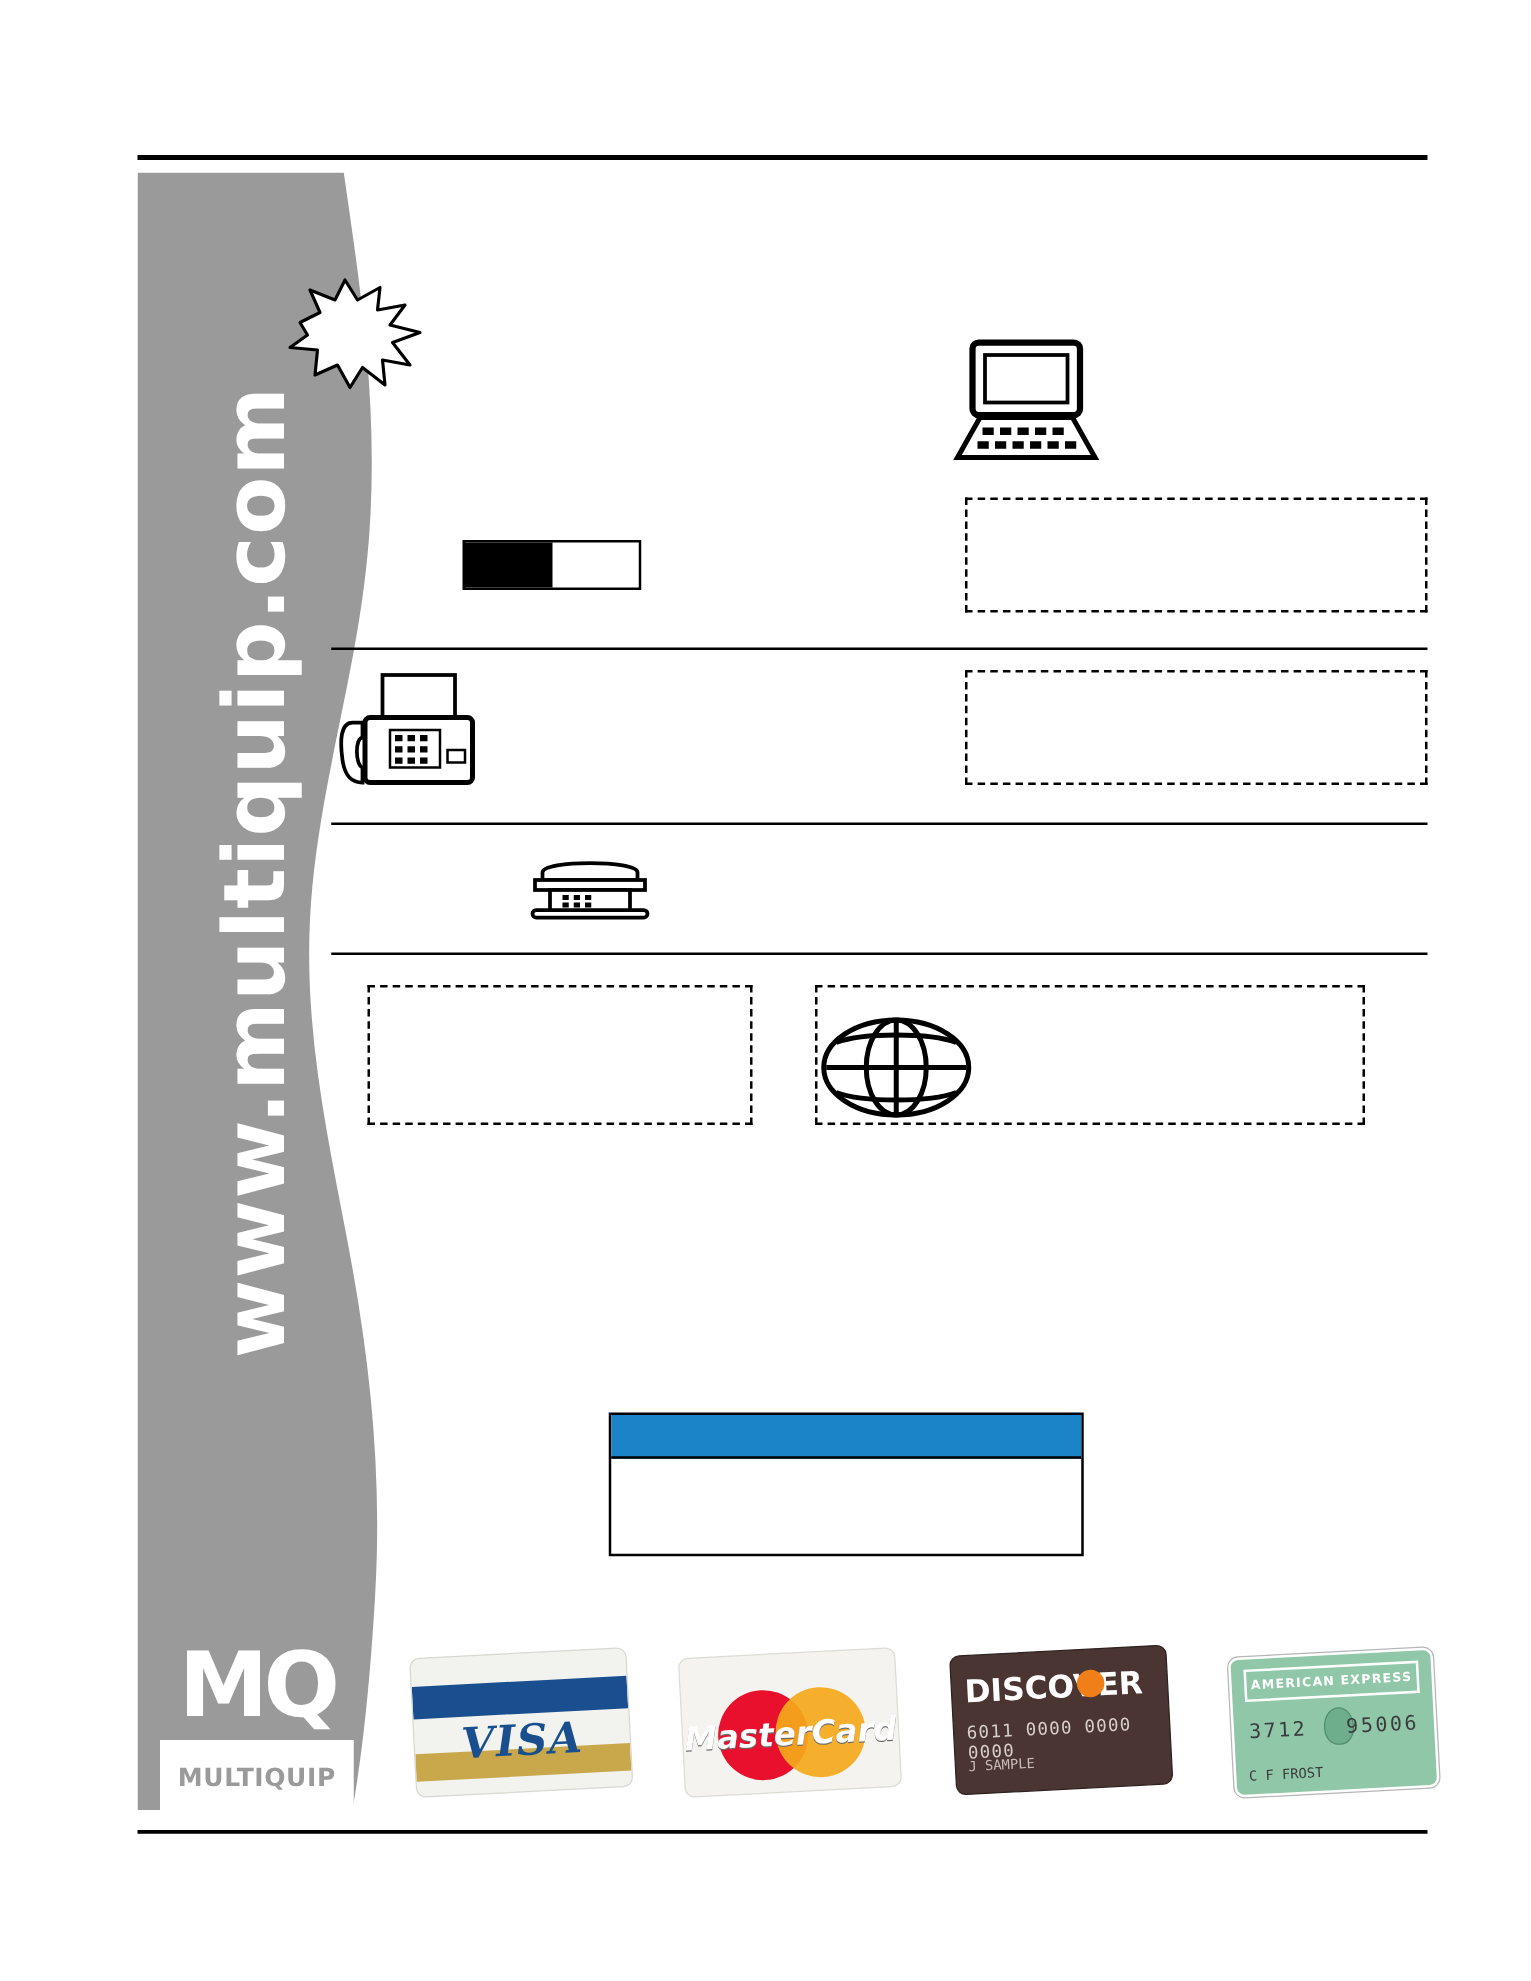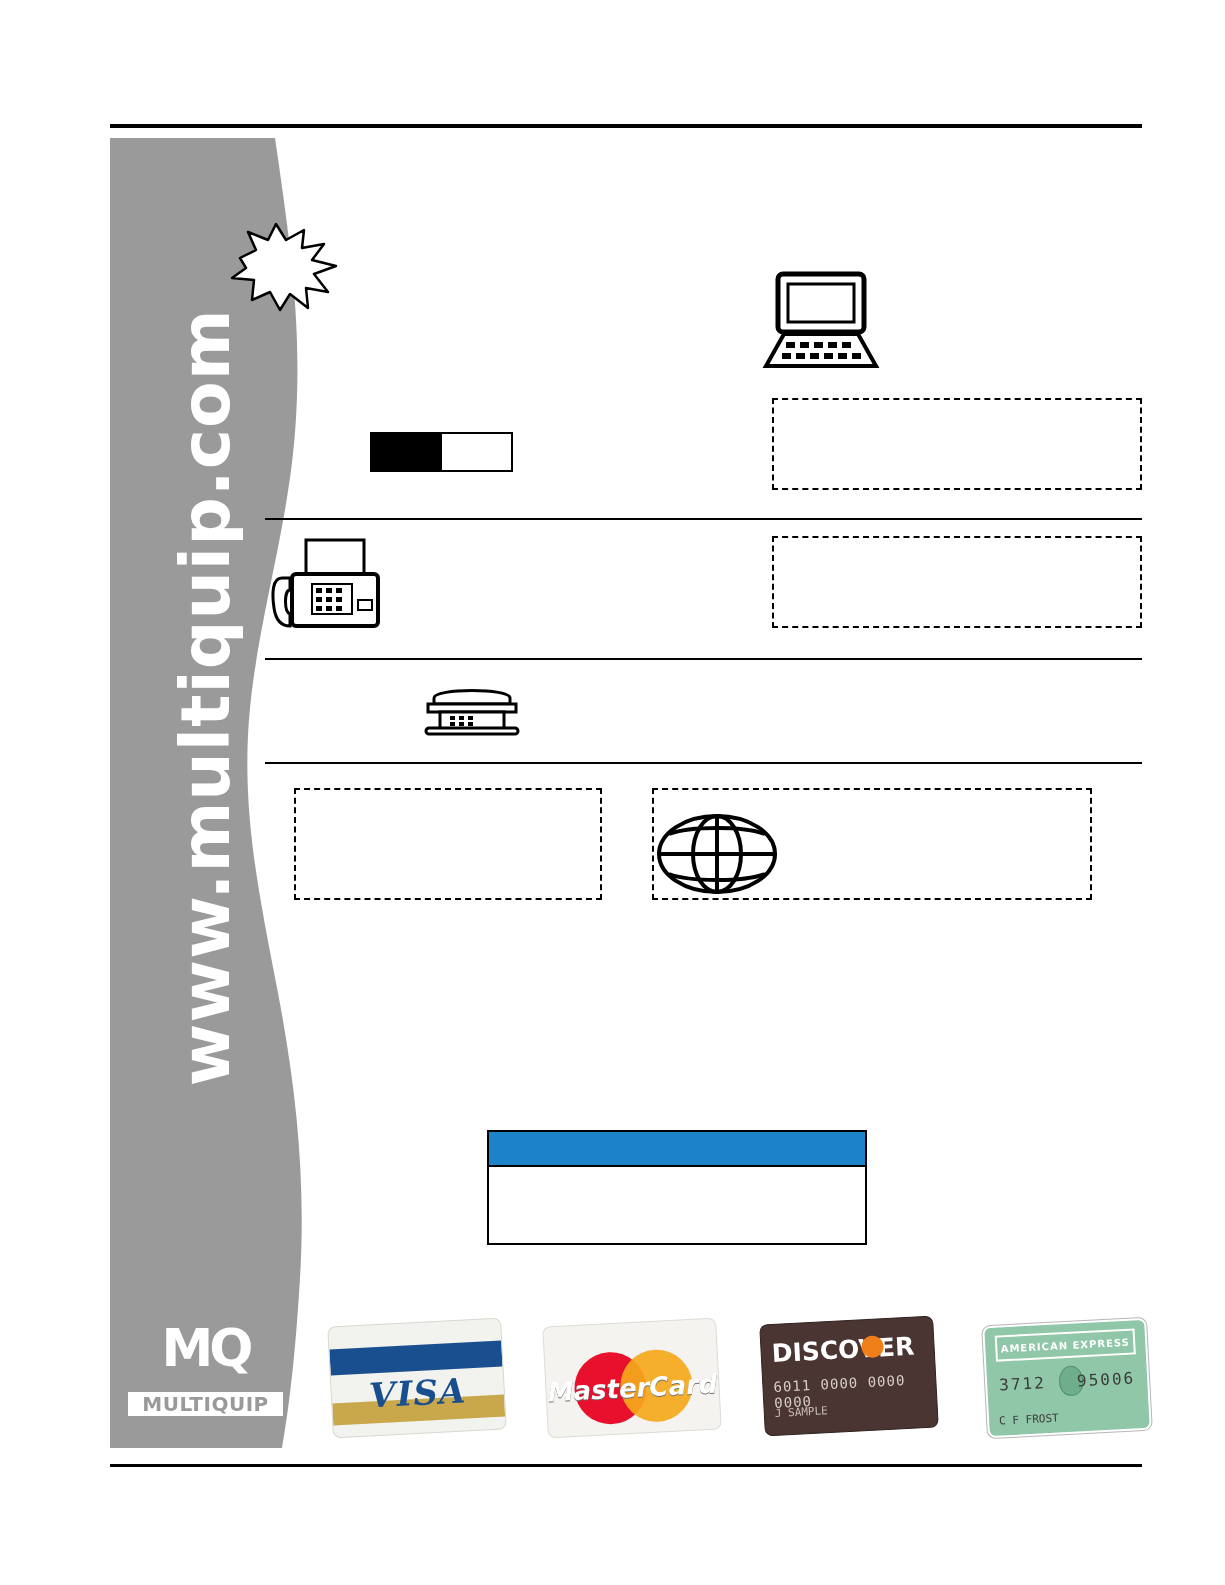--- a/index.html
+++ b/index.html
@@ -67,34 +67,34 @@
     position: absolute;
     left: 128px;
     top: 1308px;
     width: 155px;
     height: 130px;
     color: #ffffff;
     text-align: center;
   }
   .mq-logo .mq-mark {
     font-family: "DejaVu Sans", sans-serif;
-    font-size: 52px;
+    font-size: 72px;
     font-weight: bold;
     line-height: 80px;
     letter-spacing: -4px;
   }
   .mq-logo .mq-word {
     font-family: "DejaVu Sans", sans-serif;
     font-size: 20px;
     font-weight: bold;
     letter-spacing: 0.5px;
     background: #ffffff;
     color: #9a9a9a;
     margin-top: 4px;
-    padding: 0 0;
+    padding: 18px 0;
   }
 
   
   .starburst {
     position: absolute;
     left: 228px;
     top: 222px;
     width: 110px;
     height: 90px;
   }

